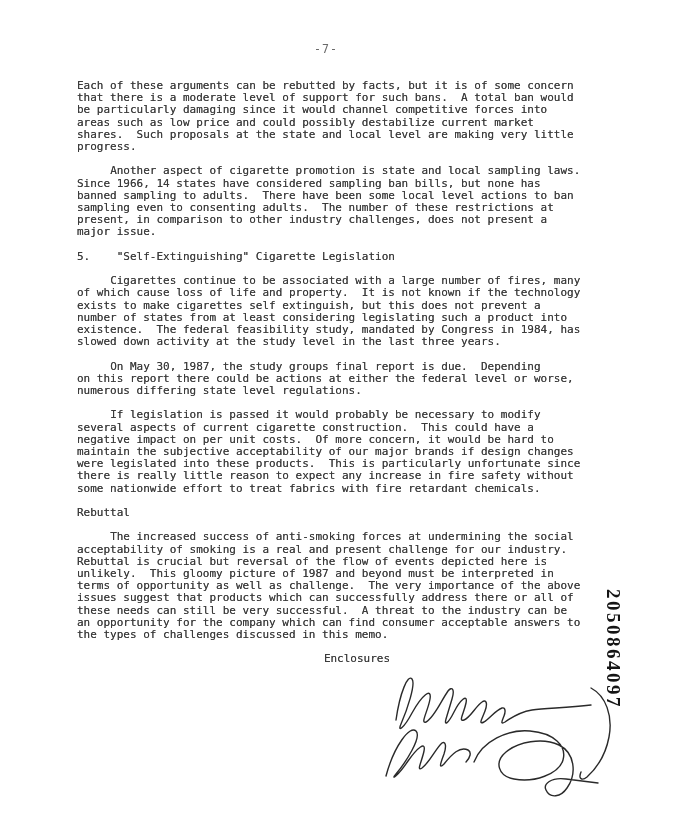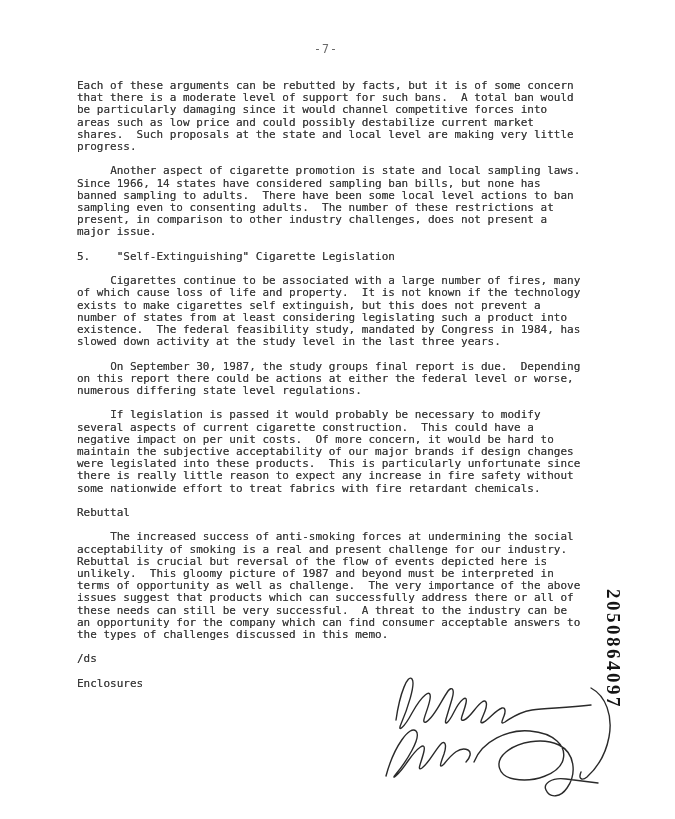--- a/index.html
+++ b/index.html
@@ -36,21 +36,21 @@
   .section-heading {
     margin-top: 12.2px;
   }
   .summary-heading {
     margin-top: 12.2px;
   }
   .u-word {
     text-underline-offset: 2px;
   }
   .initials { margin-top: 12.2px; }
-  .enclosures { margin-top: 0; }
+  .enclosures { margin-top: 0; text-align: center; }
   .bates {
     position: absolute;
     left: 624px;
     top: 589px;
     width: 126px;
     height: 21px;
     transform: rotate(90deg);
     transform-origin: 0 0;
     font-family: "Liberation Serif", serif;
     font-weight: 700;
@@ -98,21 +98,21 @@
 
     <div class="para section-heading">5.    "Self-Extinguishing" Cigarette Legislation</div>
 
     <div class="para">     Cigarettes continue to be associated with a large number of fires, many
 of which cause loss of life and property.  It is not known if the technology
 exists to make cigarettes self extinguish, but this does not prevent a
 number of states from at least considering legislating such a product into
 existence.  The federal feasibility study, mandated by Congress in 1984, has
 slowed down activity at the study level in the last three years.</div>
 
-    <div class="para">     On September 30, 1987, the study groups final report is due.  Depending
+    <div class="para">     On May 30, 1987, the study groups final report is due.  Depending
 on this report there could be actions at either the federal level or worse,
 numerous differing state level regulations.</div>
 
     <div class="para">     If legislation is passed it would probably be necessary to modify
 several aspects of current cigarette construction.  This could have a
 negative impact on per unit costs.  Of more concern, it would be hard to
 maintain the subjective acceptability of our major brands if design changes
 were legislated into these products.  This is particularly unfortunate since
 there is really little reason to expect any increase in fire safety without
 some nationwide effort to treat fabrics with fire retardant chemicals.</div>
@@ -122,21 +122,20 @@
     <div class="para"><span>     The increased success of anti-smoking forces at undermining the social
 acceptability of smoking is a real and present challenge for our industry.
 Rebuttal is crucial but reversal of the flow of events depicted here is
 unlikely.  This gloomy picture of 1987 and beyond must be interpreted in
 terms of opportunity as well as challenge.  The very importance of the above
 issues suggest that products which can </span><span class="u-word">successfully</span><span> address there or all of
 these needs can still be very successful.  A threat to the industry can be
 an opportunity for the company which can find consumer acceptable answers to
 the types of challenges discussed in this memo.</span></div>
 
-    <div class="para initials">/ds</div>
 
     <div class="para enclosures">Enclosures</div>
 
   </div>
 
   <svg class="signature-svg" viewBox="0 0 245 152">
 
     <path d="M18,62 C22,34 30,16 34,21 C38,26 29,52 23,66 C19,75 26,70 34,55
              C44,37 54,29 52,41 C50,53 42,66 48,64 C56,60 63,43 70,33
              C74,28 77,31 74,41 L68,61 C66,68 70,66 76,54 C82,42 90,35 88,45

